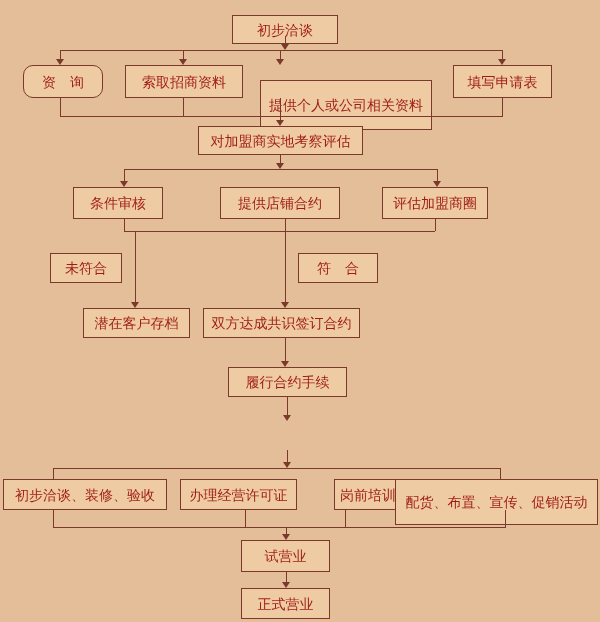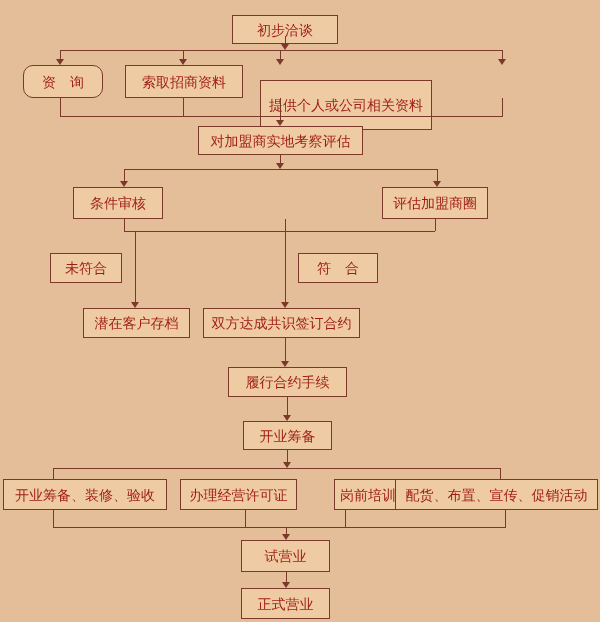--- a/index.html
+++ b/index.html
@@ -30,39 +30,40 @@
 </head>
 <body>
 
 <div id="stage">
 
   <div class="node" style="left:232px;top:15px;width:106px;height:29px;">初步洽谈</div>
 
   <div class="node" style="left:23px;top:65px;width:80px;height:33px;border-radius:10px;">资　询</div>
   <div class="node" style="left:125px;top:65px;width:118px;height:33px;">索取招商资料</div>
   <div class="node" style="left:260px;top:80px;width:172px;height:50px;">提供个人或公司相关资料</div>
+  <div class="node" style="left:453px;top:65px;width:99px;height:33px;">填写申请表</div>
 
   <div class="node" style="left:198px;top:126px;width:165px;height:29px;">对加盟商实地考察评估</div>
 
   <div class="node" style="left:73px;top:187px;width:90px;height:32px;">条件审核</div>
+  <div class="node" style="left:220px;top:187px;width:120px;height:32px;">提供店铺合约</div>
   <div class="node" style="left:382px;top:187px;width:106px;height:32px;">评估加盟商圈</div>
 
   <div class="node" style="left:50px;top:253px;width:72px;height:30px;">未符合</div>
   <div class="node" style="left:298px;top:253px;width:80px;height:30px;">符　合</div>
 
   <div class="node" style="left:203px;top:308px;width:157px;height:30px;">双方达成共识签订合约</div>
   <div class="node" style="left:83px;top:308px;width:107px;height:30px;">潜在客户存档</div>
 
   <div class="node" style="left:228px;top:367px;width:119px;height:30px;">履行合约手续</div>
-  <div class="node" style="left:243px;top:421px;width:89px;height:29px;">开业筹备</div>
 
-  <div class="node" style="left:3px;top:479px;width:164px;height:31px;">开业筹备、装修、验收</div>
+  <div class="node" style="left:3px;top:479px;width:164px;height:31px;">初步洽谈、装修、验收</div>
   <div class="node" style="left:180px;top:479px;width:117px;height:31px;">办理经营许可证</div>
   <div class="node" style="left:310px;top:479px;width:68px;height:31px;margin-left:24px;">岗前培训</div>
-  <div class="node" style="left:395px;top:479px;width:203px;height:31px;">配货、布置、宣传、促销活动</div>
+  <div class="node" style="left:395px;top:479px;width:203px;height:46px;">配货、布置、宣传、促销活动</div>
 
   <div class="node" style="left:241px;top:540px;width:89px;height:32px;text-align:right;">试营业</div>
   <div class="node" style="left:241px;top:588px;width:89px;height:31px;">正式营业</div>
 
   <div class="vline" style="left:285px;top:36px;height:10px;"></div>
   <div class="arrow" style="left:281px;top:44px;"></div>
   <div class="hline" style="left:60px;top:50px;width:443px;"></div>
 
   <div class="vline" style="left:60px;top:50px;height:10px;"></div>
   <div class="arrow" style="left:56px;top:59px;"></div>

